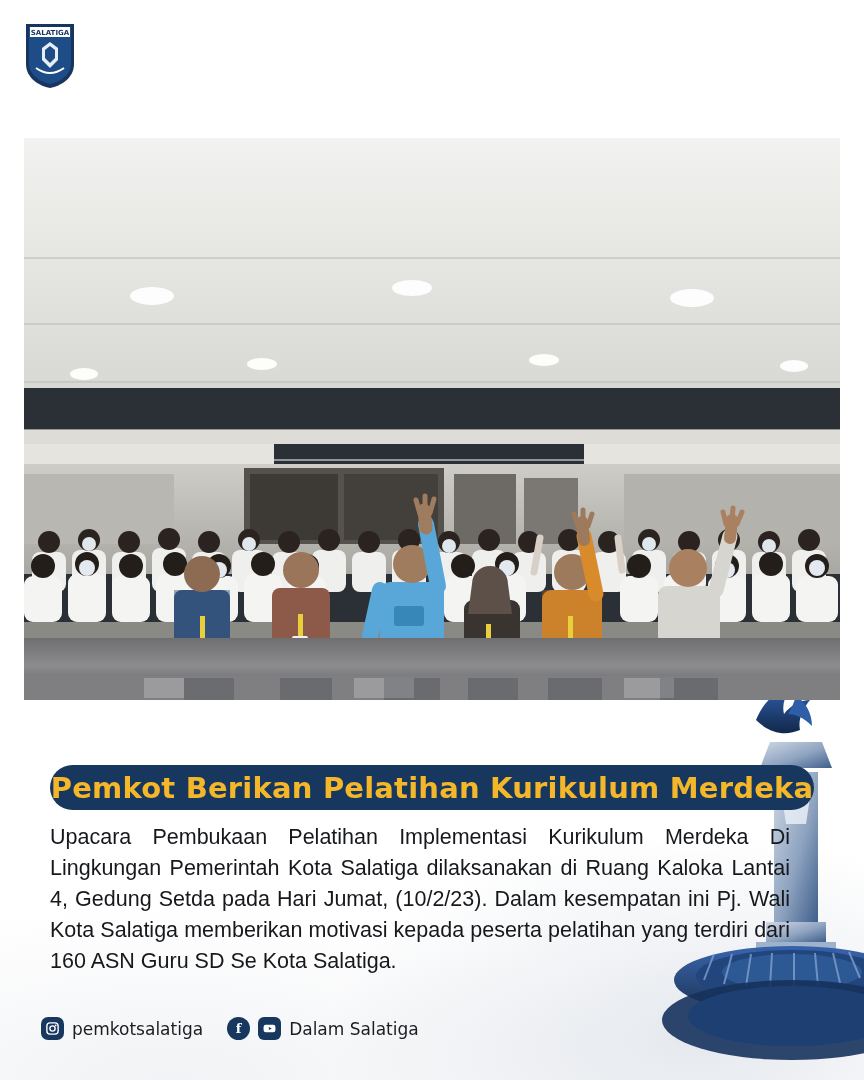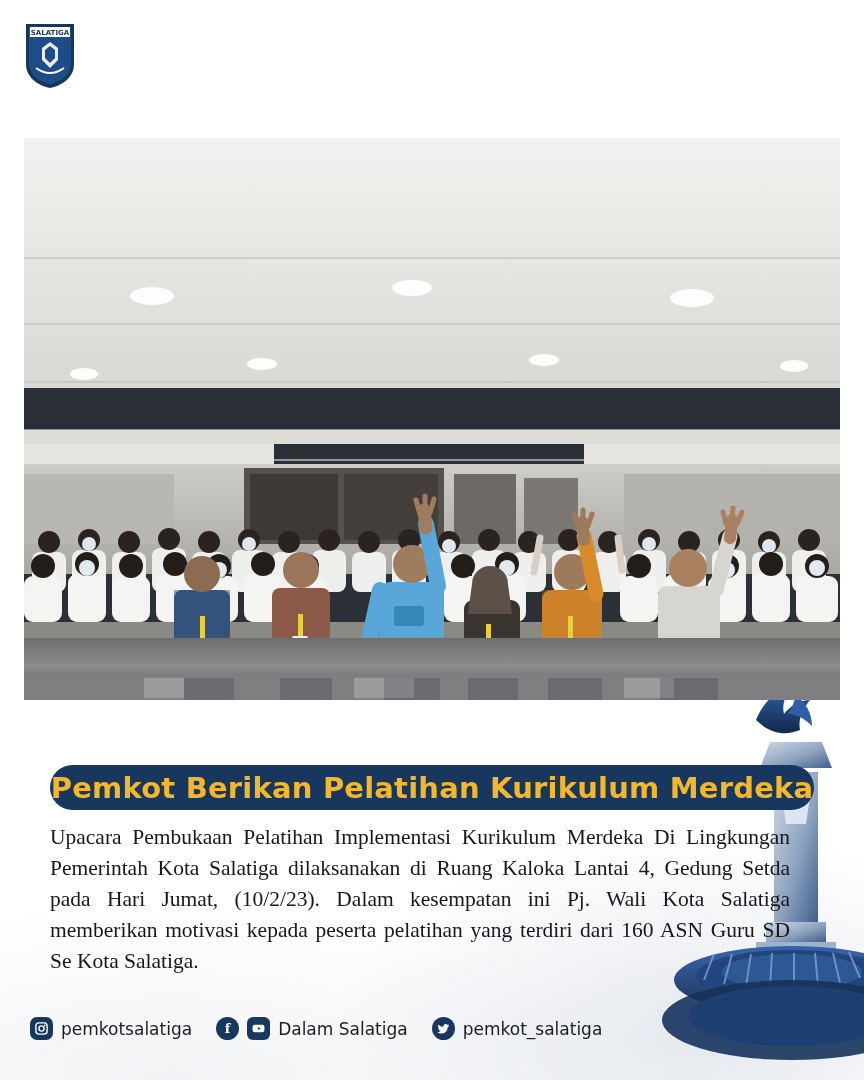--- a/index.html
+++ b/index.html
@@ -109,27 +109,27 @@
 
   
   .body-text {
     position: absolute;
     top: 822px; left: 50px;
     width: 740px;
     font-size: 21.5px;
     line-height: 1.44;
     color: #16181c;
     text-align: justify;
-    font-family: Liberation Serif, serif;
+    font-family: Liberation Sans, sans-serif;
   }
 
   
   .social {
     position: absolute;
-    left: 30px; bottom: 40px;
+    left: 41px; bottom: 40px;
     display: flex;
     align-items: center;
     gap: 10px;
     font-size: 17px;
     color: #1b1d21;
     font-family: "DejaVu Sans", sans-serif;
   }
   .social .group { display: flex; align-items: center; gap: 8px; margin-right: 14px; }
   .ic {
     width: 23px; height: 23px;
@@ -506,23 +506,15 @@
       <span class="ic fb">f</span>
       <span class="ic yt">
         <svg width="15" height="15" viewBox="0 0 24 24" aria-hidden="true">
           <rect x="2.5" y="6" width="19" height="12" rx="3.5" fill="#fff"></rect>
           <path d="M11 9.5 l4.5 2.5 -4.5 2.5z" fill="#17375e"></path>
         </svg>
       </span>
       <span class="social-label">Dalam Salatiga</span>
     </div>
 
-    <div class="group">
-      <span class="ic tw">
-        <svg width="15" height="15" viewBox="0 0 24 24" aria-hidden="true">
-          <path d="M21 6.6c-.7.3-1.4.5-2.2.6.8-.5 1.3-1.2 1.6-2.1-.8.5-1.6.8-2.5 1a3.5 3.5 0 0 0-6 3.2A9.9 9.9 0 0 1 3.7 5.6a3.5 3.5 0 0 0 1.1 4.7c-.6 0-1.2-.2-1.7-.5a3.5 3.5 0 0 0 2.8 3.5c-.6.2-1.2.2-1.8.1a3.5 3.5 0 0 0 3.3 2.4A9.8 9.8 0 0 1 2 17.9A13.9 13.9 0 0 0 9.5 20c5.7 0 9-4.8 8.8-9.1.8-.6 1.4-1.3 1.9-2.1z" fill="#fff"></path>
-        </svg>
-      </span>
-      <span class="social-label">pemkot_salatiga</span>
-    </div>
   </div>
 
 </div>
 
 </body></html>

